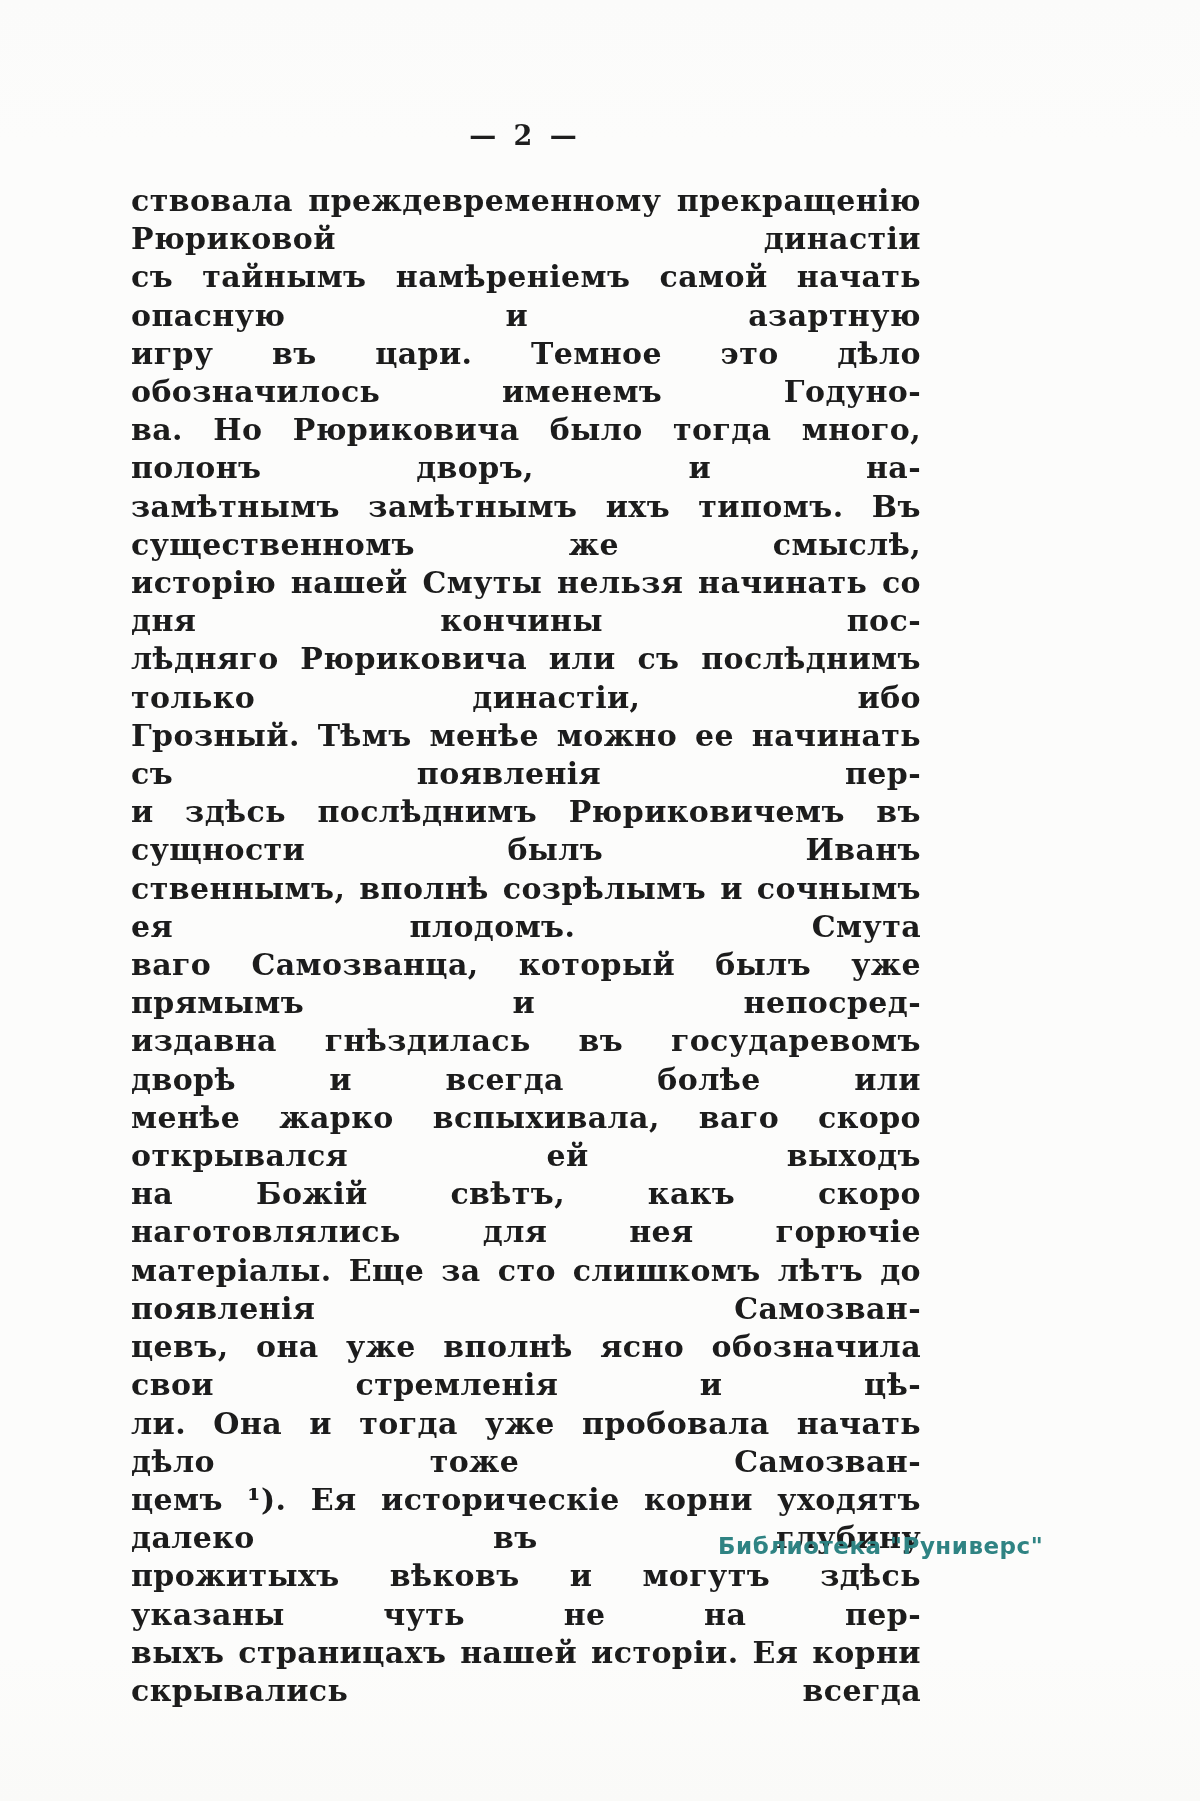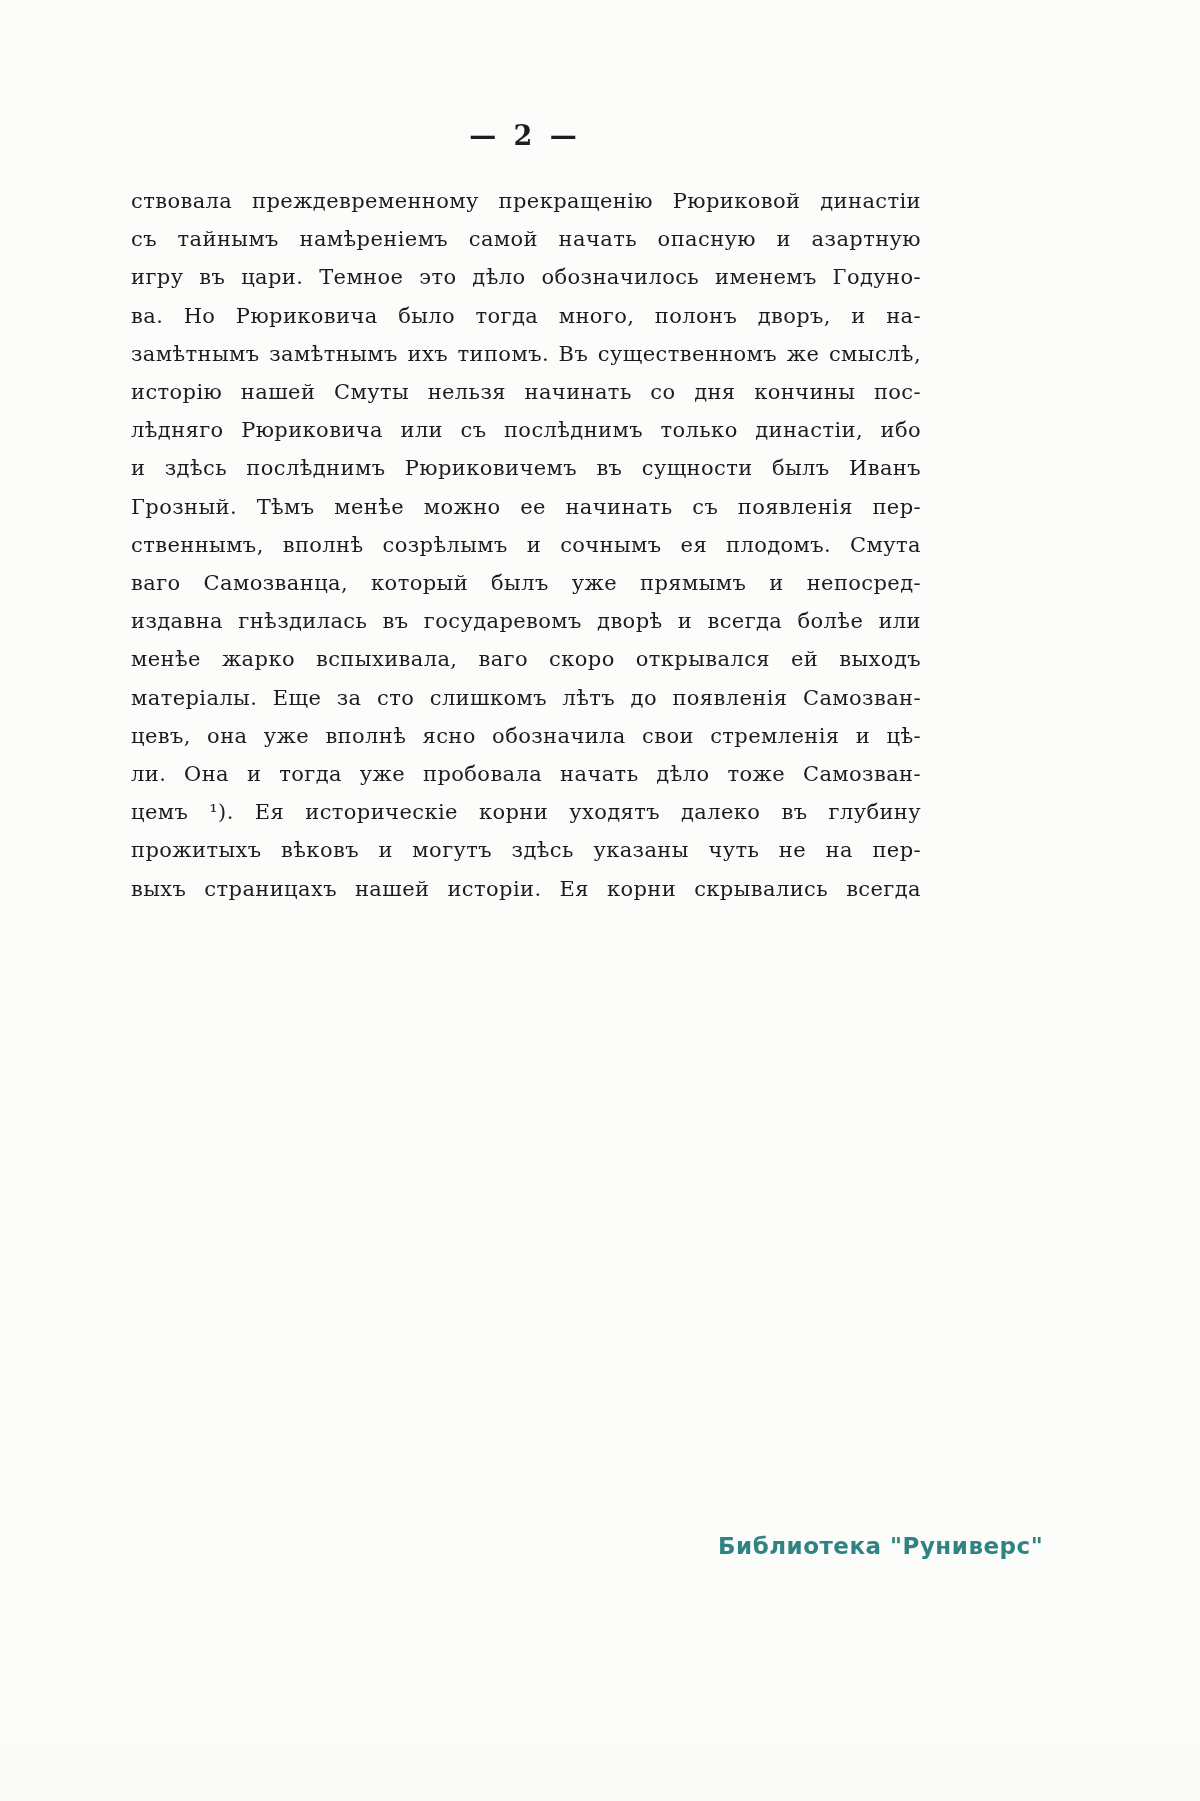--- a/index.html
+++ b/index.html
@@ -29,22 +29,22 @@
     color: #1e1e1e;
   }
   .text-block {
     position: absolute;
     top: 182px;
     left: 131px;
     width: 790px;
     color: #1c1c1c;
   }
   .text-line {
-    font-size: 21px;
-    font-weight: normal;
+    font-size: 30px;
+    font-weight: bold;
     line-height: 38.2px;
     letter-spacing: 0.4px;
     white-space: normal;
     text-align: justify;
     text-align-last: justify;
     word-spacing: 2px;
   }
   .watermark {
     position: absolute;
     top: 1533px;
@@ -63,26 +63,27 @@
   <div class="page-number">— 2 —</div>
 
   <div class="text-block">
       <div class="text-line">ствовала преждевременному прекращенію Рюриковой династіи</div>
       <div class="text-line">съ тайнымъ намѣреніемъ самой начать опасную и азартную</div>
       <div class="text-line">игру въ цари. Темное это дѣло обозначилось именемъ Годуно-</div>
       <div class="text-line">ва. Но Рюриковича было тогда много, полонъ дворъ, и на-</div>
       <div class="text-line">замѣтнымъ замѣтнымъ ихъ типомъ. Въ существенномъ же смыслѣ,</div>
       <div class="text-line">исторію нашей Смуты нельзя начинать со дня кончины пос-</div>
       <div class="text-line">лѣдняго Рюриковича или съ послѣднимъ только династіи, ибо</div>
+      <div class="text-line">Грозный. Тѣмъ менѣе можно ее начинать съ появленія пер-</div>
       <div class="text-line">и здѣсь послѣднимъ Рюриковичемъ въ сущности былъ Иванъ</div>
-      <div class="text-line">Грозный. Тѣмъ менѣе можно ее начинать съ появленія пер-</div>
       <div class="text-line">ственнымъ, вполнѣ созрѣлымъ и сочнымъ ея плодомъ. Смута</div>
       <div class="text-line">ваго Самозванца, который былъ уже прямымъ и непосред-</div>
       <div class="text-line">издавна гнѣздилась въ государевомъ дворѣ и всегда болѣе или</div>
       <div class="text-line">менѣе жарко вспыхивала, ваго скоро открывался ей выходъ</div>
+      <div class="text-line">на Божій свѣтъ, какъ скоро наготовлялись для нея горючіе</div>
       <div class="text-line">матеріалы. Еще за сто слишкомъ лѣтъ до появленія Самозван-</div>
       <div class="text-line">цевъ, она уже вполнѣ ясно обозначила свои стремленія и цѣ-</div>
       <div class="text-line">ли. Она и тогда уже пробовала начать дѣло тоже Самозван-</div>
       <div class="text-line">цемъ ¹). Ея историческіе корни уходятъ далеко въ глубину</div>
       <div class="text-line">прожитыхъ вѣковъ и могутъ здѣсь указаны чуть не на пер-</div>
       <div class="text-line">выхъ страницахъ нашей исторіи. Ея корни скрывались всегда</div>
     </div>
 
   <div class="watermark">Библиотека "Руниверс"</div>
 </div>

